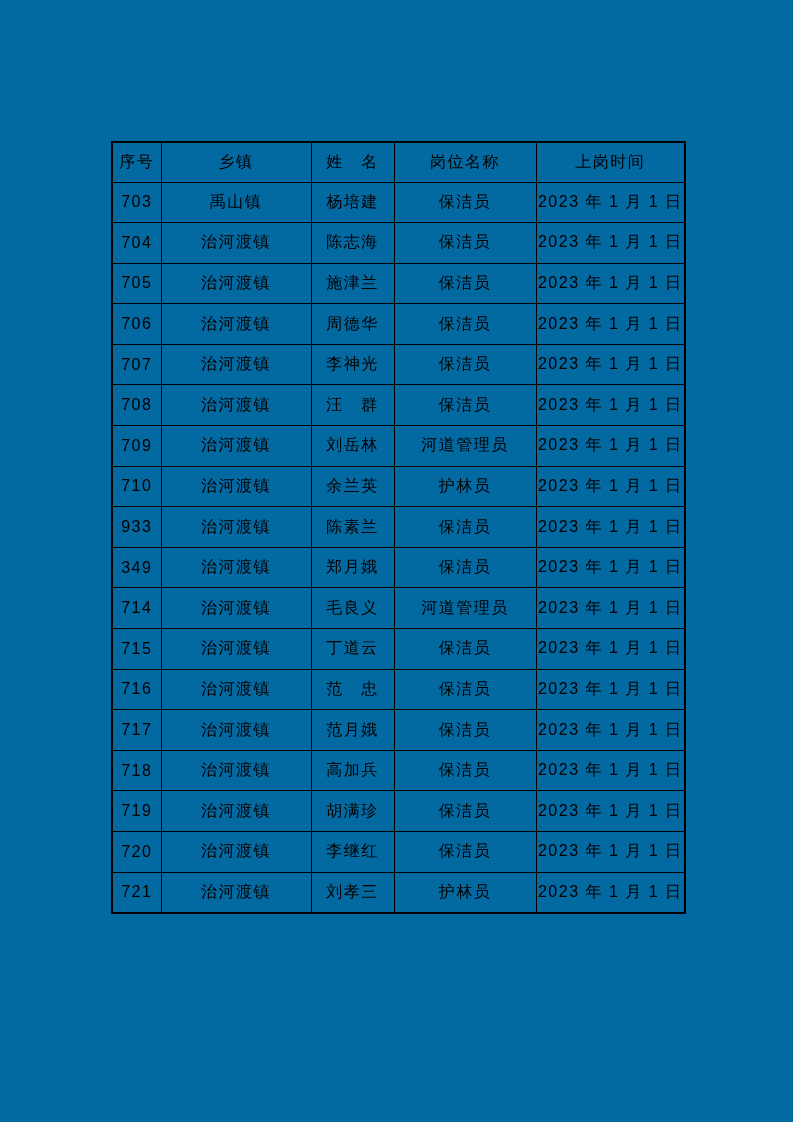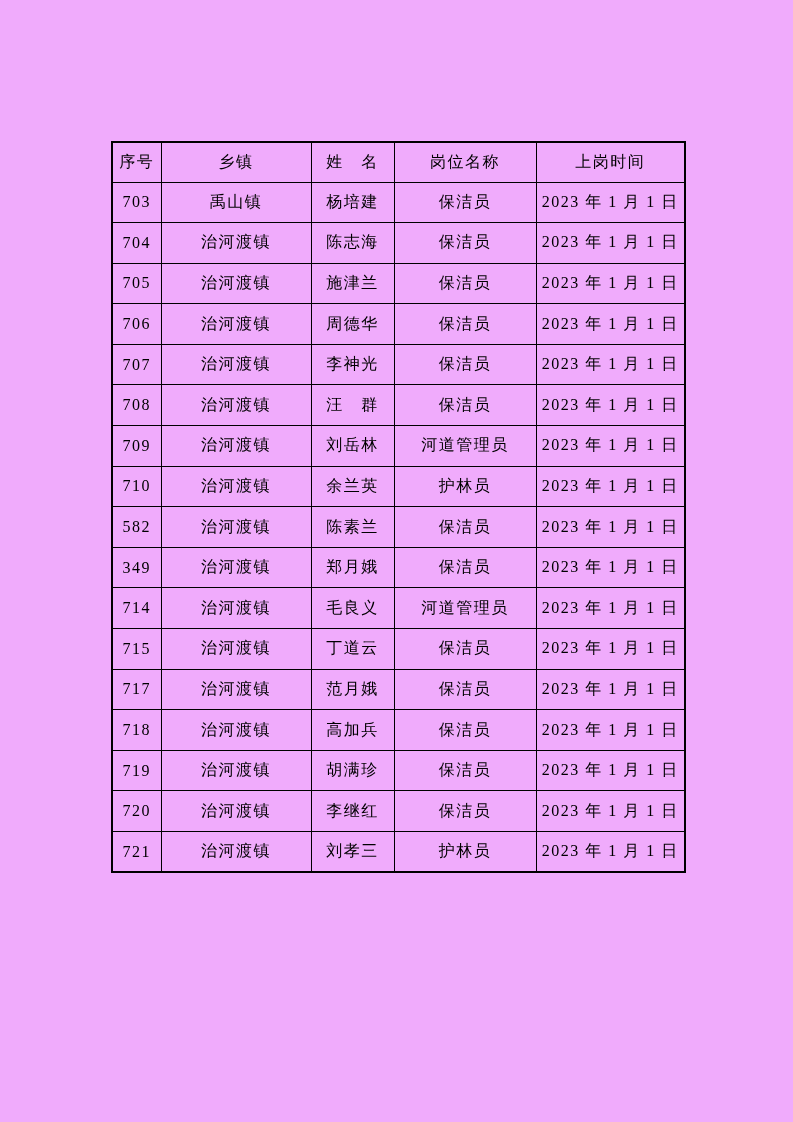--- a/index.html
+++ b/index.html
@@ -4,23 +4,23 @@
 <style>
   html, body {
     margin: 0;
     padding: 0;
     background: #ffffff;
   }
   .page {
     position: relative;
     width: 793px;
     height: 1122px;
-    background: #f0abfc;
+    background: #0369a1;
     overflow: hidden;
-    font-family: Liberation Serif, serif;
+    font-family: Liberation Sans, sans-serif;
     color: #000000;
   }
   table.roster {
     position: absolute;
     left: 111px;
     top: 141px;
     width: 573px;
     border-collapse: collapse;
     table-layout: fixed;
     border: 2px solid #000000;
@@ -117,21 +117,21 @@
           <td>2023 年 1 月 1 日</td>
         </tr>
         <tr>
           <td>710</td>
           <td>治河渡镇</td>
           <td>余兰英</td>
           <td>护林员</td>
           <td>2023 年 1 月 1 日</td>
         </tr>
         <tr>
-          <td>582</td>
+          <td>933</td>
           <td>治河渡镇</td>
           <td>陈素兰</td>
           <td>保洁员</td>
           <td>2023 年 1 月 1 日</td>
         </tr>
         <tr>
           <td>349</td>
           <td>治河渡镇</td>
           <td>郑月娥</td>
           <td>保洁员</td>
@@ -141,20 +141,27 @@
           <td>714</td>
           <td>治河渡镇</td>
           <td>毛良义</td>
           <td>河道管理员</td>
           <td>2023 年 1 月 1 日</td>
         </tr>
         <tr>
           <td>715</td>
           <td>治河渡镇</td>
           <td>丁道云</td>
+          <td>保洁员</td>
+          <td>2023 年 1 月 1 日</td>
+        </tr>
+        <tr>
+          <td>716</td>
+          <td>治河渡镇</td>
+          <td>范　忠</td>
           <td>保洁员</td>
           <td>2023 年 1 月 1 日</td>
         </tr>
         <tr>
           <td>717</td>
           <td>治河渡镇</td>
           <td>范月娥</td>
           <td>保洁员</td>
           <td>2023 年 1 月 1 日</td>
         </tr>

